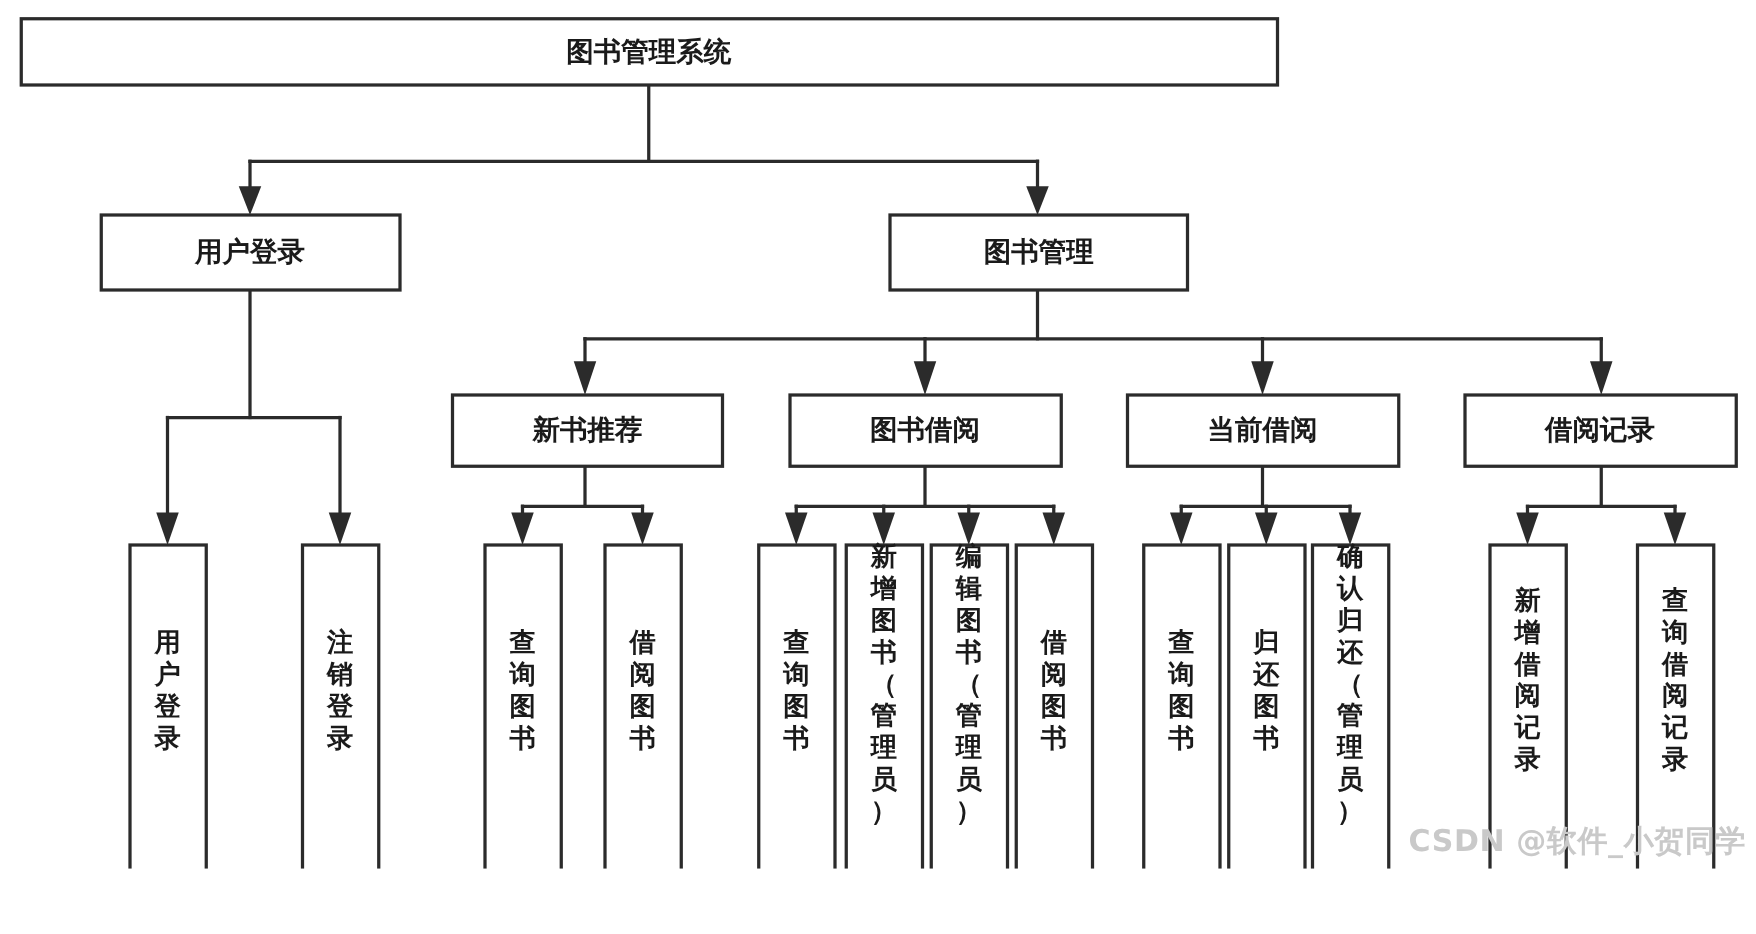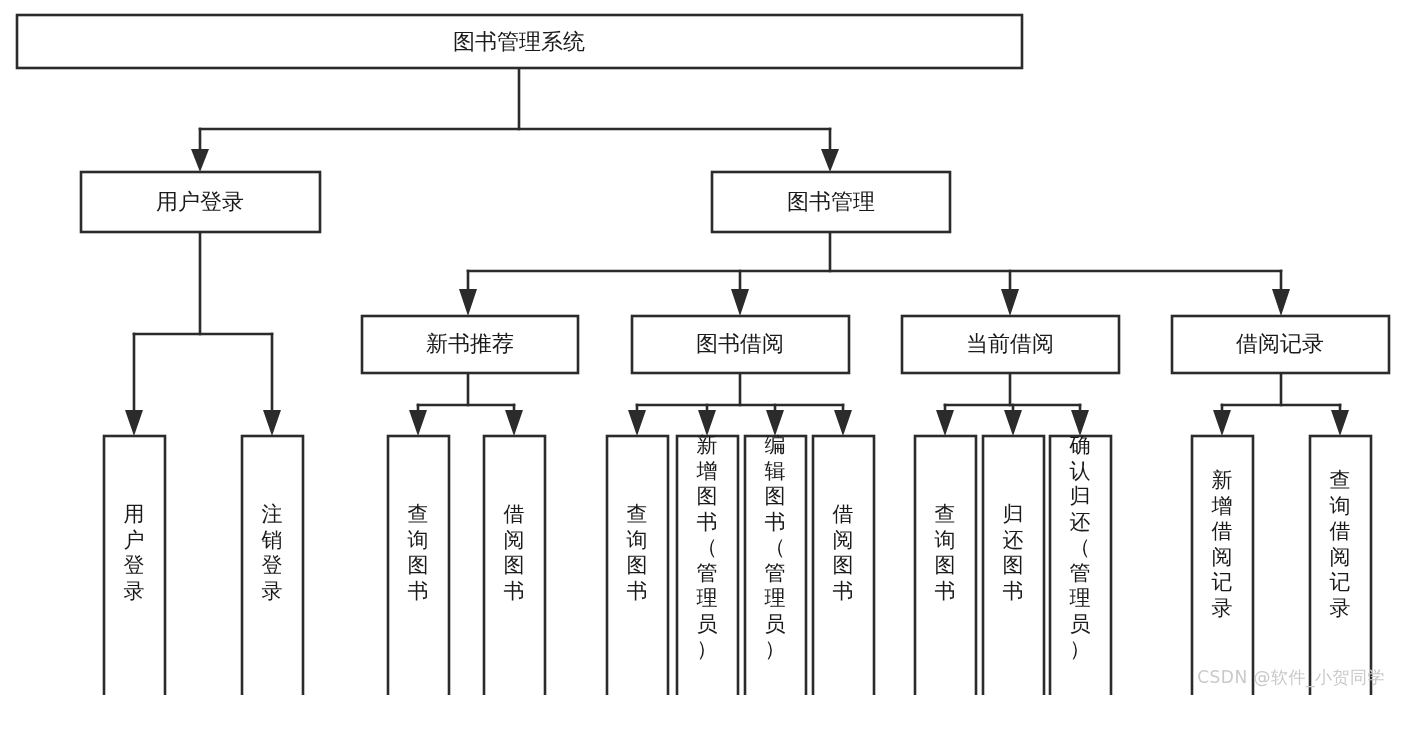--- a/index.html
+++ b/index.html
@@ -9,20 +9,21 @@
   }
   body {
     font-family: "DejaVu Sans", "Liberation Sans", sans-serif;
   }
   #diagram-root {
     position: relative;
     width: 1405px;
     height: 695px;
     background: #ffffff;
     overflow: hidden;
+    font-weight: bold;
   }
   svg.flow {
     position: absolute;
     top: 0;
     left: 0;
     width: 1405px;
     height: 747px;
   }
   .node-rect {
     fill: #ffffff;
@@ -47,24 +48,24 @@
     dominant-baseline: middle;
   }
   .node-label-v {
     font-family: "DejaVu Sans", "Liberation Sans", sans-serif;
     font-size: 21px;
     fill: #1a1a1a;
     text-anchor: middle;
   }
   .watermark {
     position: absolute;
-    right: 20px;
+    right: 8px;
     bottom: 6px;
     font-family: "DejaVu Sans", "Liberation Sans", sans-serif;
-    font-size: 17px;
+    font-size: 24px;
     color: #c9c9c9;
     letter-spacing: 0.5px;
     white-space: nowrap;
     pointer-events: none;
   }
 </style>
 </head>
 <body>
 
 <div id="diagram-root">

